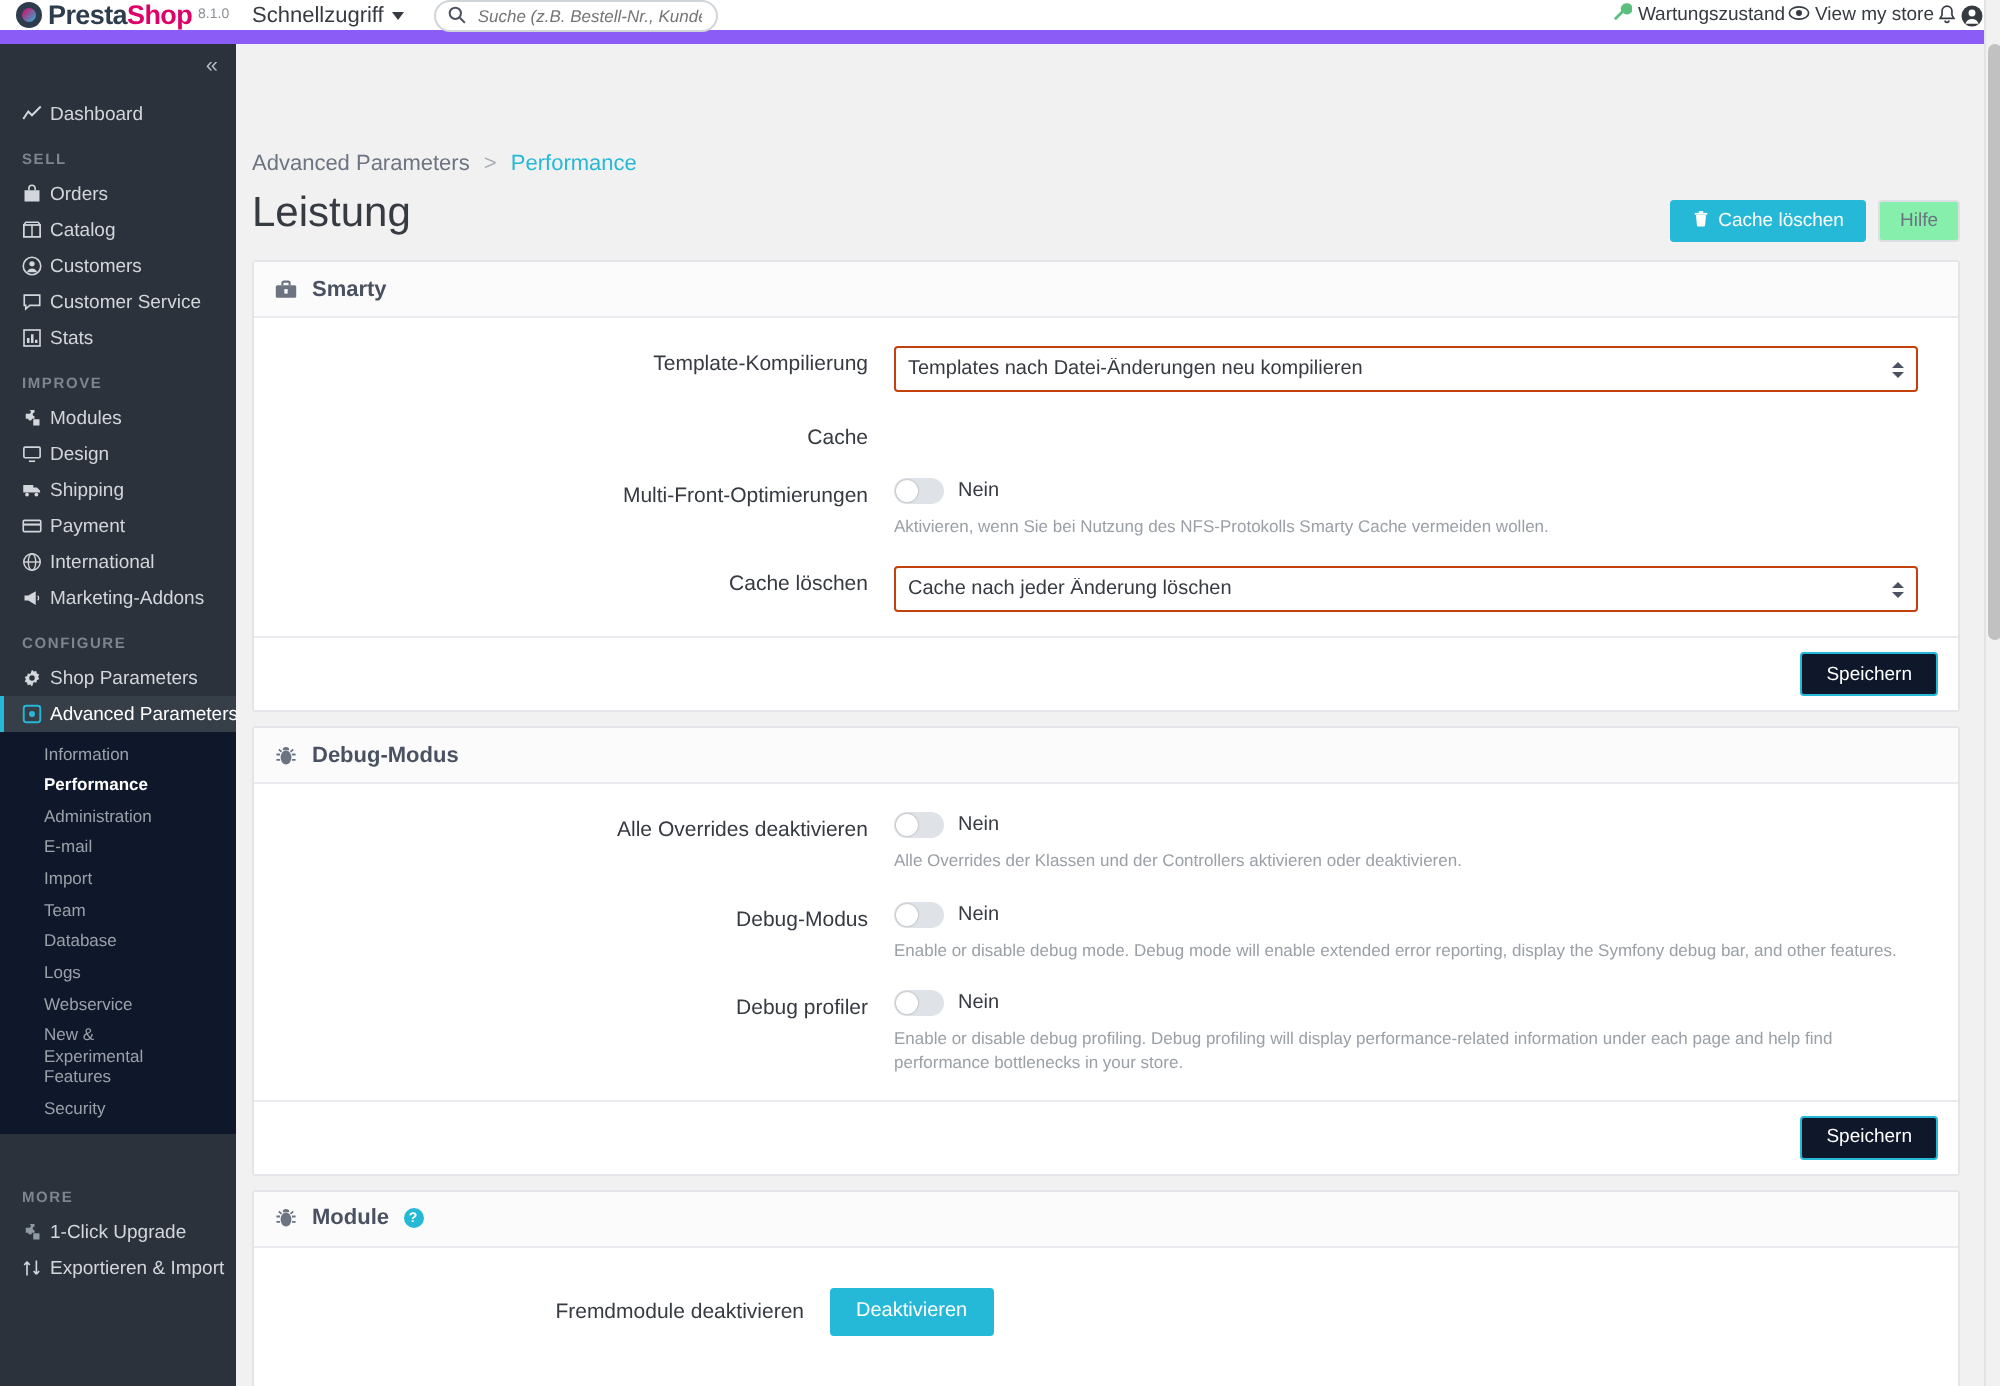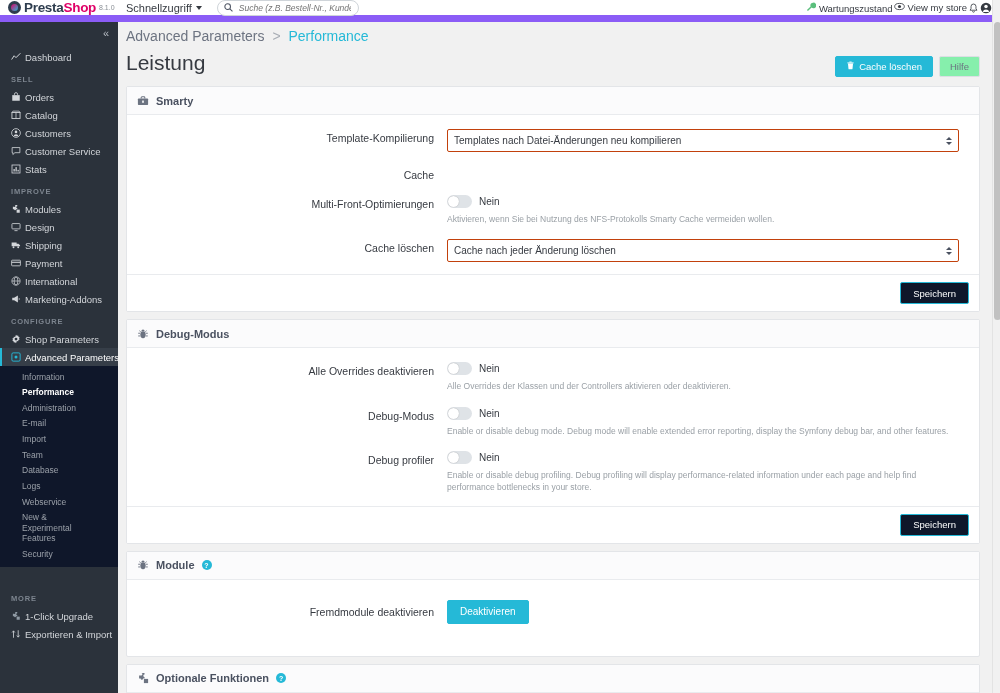--- a/index.html
+++ b/index.html
@@ -58,21 +58,21 @@
     display: flex; align-items: center; padding: 0 6px;
     font-size: 8.5px; color: #9aa0a6;
   }
   .searchbox .mag { margin-right: 4px; display:flex; }
   .searchbox input {
     border: none; outline: none; background: transparent;
     font-family: "Liberation Sans", sans-serif;
     font-size: 8.5px; font-style: italic; color: #9aa0a6; width: 118px;
   }
   .top-right {
-    margin-left: auto; display: flex; align-items: flex-end;
+    margin-left: auto; display: flex; align-items: center;
     padding-right: 8px; gap: 1px; font-size: 9.5px; color: #363a41;
   }
   .top-right .ti { display: flex; align-items: center; gap: 3px; cursor: pointer; }
 
   
   .sidebar {
     position: absolute; top: 22px; left: 0;
     width: 118px; height: 671px;
     background: #2b323b;
     overflow: hidden;
@@ -108,21 +108,21 @@
   .sidebar-spacer { height: 18px; }
 
   
   .main {
     position: absolute; top: 22px; left: 118px;
     width: 874px; height: 671px;
     background: #f1f1f1;
     overflow: hidden;
   }
   .breadcrumb {
-    padding: 6px 0 0 8px; font-size: 14px; color: #6c7381;
+    padding: 6px 0 0 8px; font-size: 11px; color: #6c7381; margin-top: 48px;
   }
   .breadcrumb .sep { margin: 0 4px; color: #a7acb4; }
   .breadcrumb .cur { color: #25b9d7; }
   .page-head {
     display: flex; align-items: flex-start; padding: 2px 12px 0 8px;
   }
   .page-title {
     font-size: 21px; font-weight: normal; color: #363a41; margin: 0;
     line-height: 34px;
   }
@@ -209,21 +209,21 @@
   .switch.on .knob { left: 13px; }
   .switch-text { font-size: 10px; color: #363a41; }
   .hint {
     font-size: 8.5px; color: #9aa0a6; margin-top: 5px; line-height: 1.45;
     max-width: 440px;
   }
   .hint.wide { max-width: 460px; }
 
   .module-row { display: flex; align-items: center; padding: 6px 0 10px 0; }
   .module-label {
-    width: 320px; text-align: right; padding-right: 13px; font-size: 10.5px;
+    width: 288px; text-align: right; padding-right: 13px; font-size: 10.5px;
   }
 
   
   .scrollbar-track {
     position: absolute; top: 22px; right: 0; width: 8px; height: 671px;
     background: #f1f1f1; border-left: 1px solid #e3e3e3; z-index: 50;
   }
   .scrollbar-thumb {
     position: absolute; top: 0; left: 1px; width: 7px; height: 298px;
     background: #c1c1c1; border-radius: 4px;

